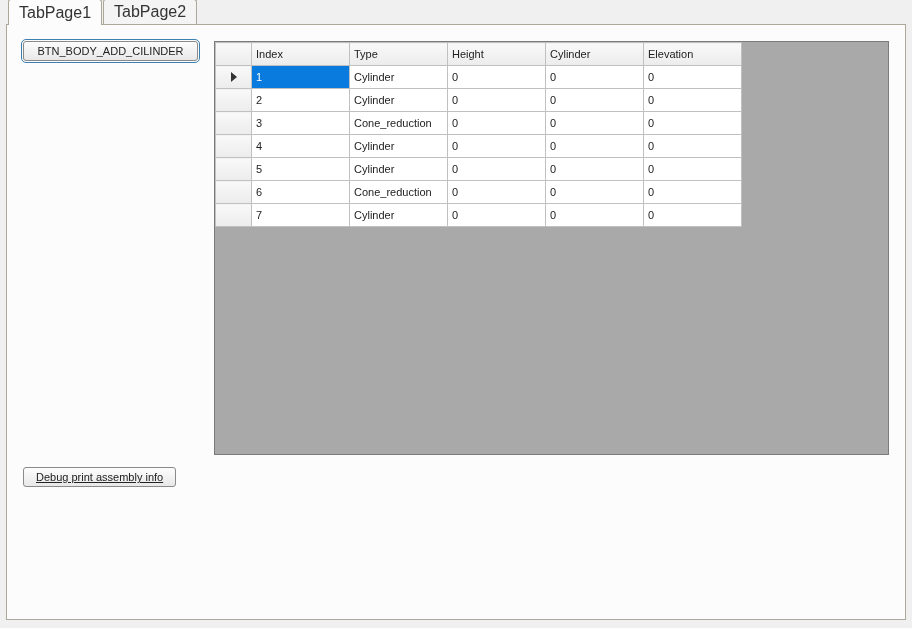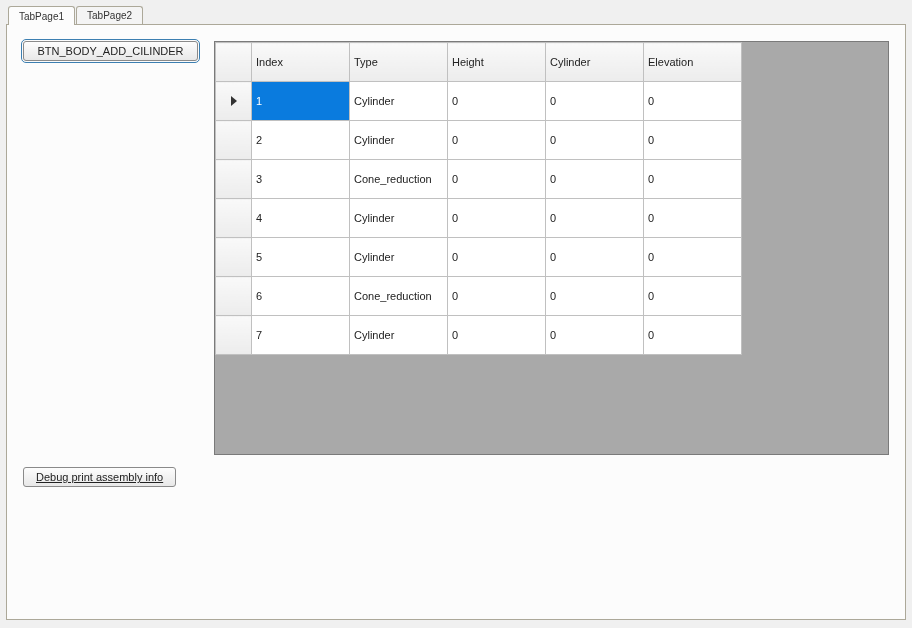--- a/index.html
+++ b/index.html
@@ -28,21 +28,21 @@
     .tab {
       padding: 3px 10px;
       background: #f4f4f4;
       border: 1px solid #aca899;
       border-bottom: none;
       border-top-left-radius: 3px;
       border-top-right-radius: 3px;
       margin-right: 1px;
       cursor: default;
       color: #333;
-      font-size: 10px;
+      font-size: 16px;
     }
     .tab.active {
       background: #fcfcfc;
       position: relative;
       top: 1px;
       padding-top: 4px;
     }
     .tab-page {
       border: 1px solid #aca899;
       background: #fcfcfc;
@@ -87,21 +87,21 @@
       position: relative;
     }
     table.dgv {
       border-collapse: collapse;
       background: #fff;
       table-layout: fixed;
     }
     .dgv th, .dgv td {
       border: 1px solid #c0c0c0;
       height: 21px;
-      padding: 13px 4px;
+      padding: 5px 4px;
       text-align: left;
       font-size: 11px;
       font-weight: normal;
       color: #222;
       overflow: hidden;
       white-space: nowrap;
     }
     .dgv th {
       background: linear-gradient(#f9f9f9, #ececec);
       text-align: left;

